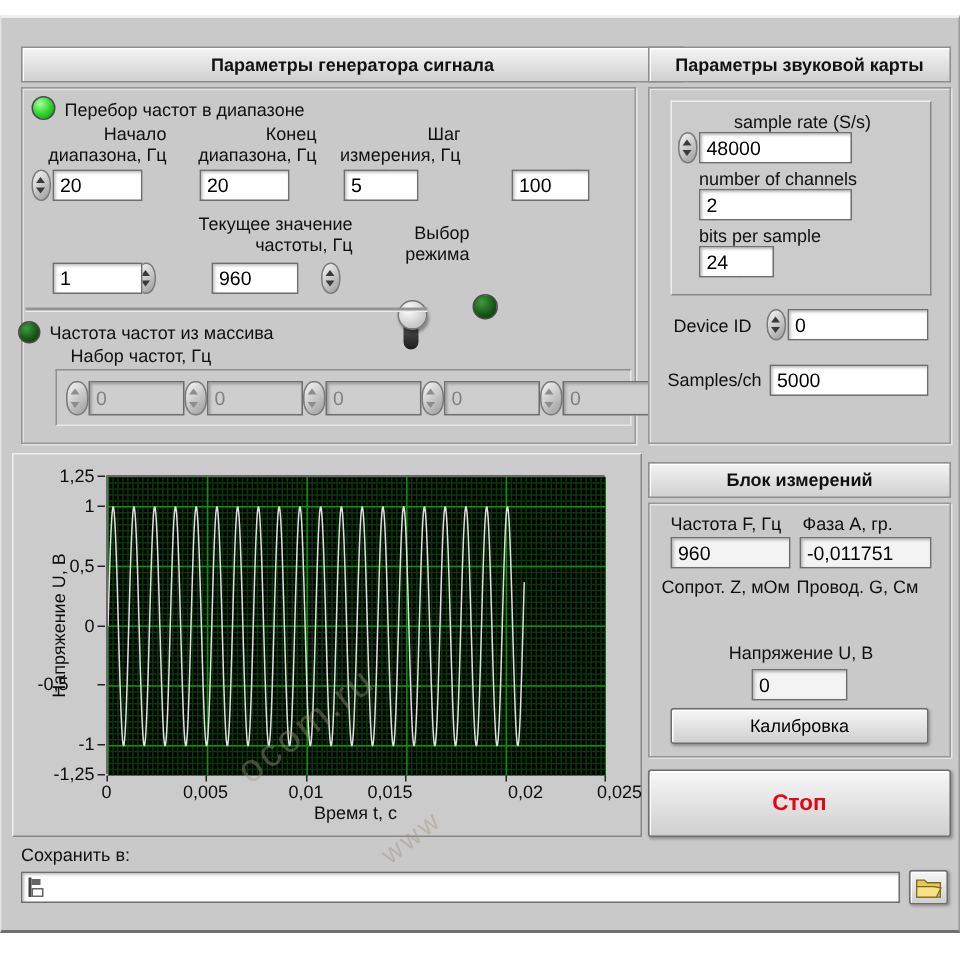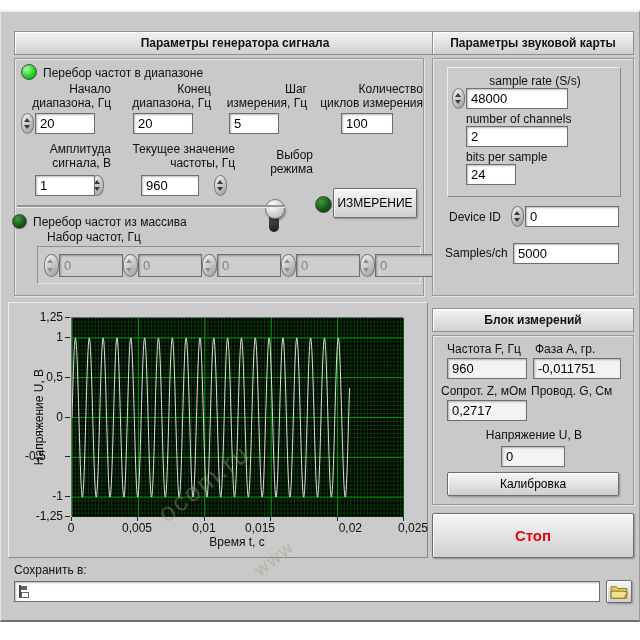--- a/index.html
+++ b/index.html
@@ -50,57 +50,50 @@
 
   <div class="abs lbl ctr" style="left:4px;top:23px;width:92px">
     <span>Начало</span><br><span>диапазона, Гц</span>
   </div>
   <div class="abs lbl ctr" style="left:98px;top:23px;width:98px">
     <span>Конец</span><br><span>диапазона, Гц</span>
   </div>
   <div class="abs lbl ctr" style="left:196px;top:23px;width:96px">
     <span>Шаг</span><br><span>измерения, Гц</span>
   </div>
-  <div class="abs lbl ctr" style="left:296px;top:23px;width:112px">
-    <span>Количество</span><br><span>циклов измерения</span>
-  </div>
 
   <span class="abs spin" style="left:6px;top:54px"></span>
   <div class="abs fld" style="left:20px;top:54px;width:60px">20</div>
   <span class="abs spin" style="left:104px;top:54px"></span>
   <div class="abs fld" style="left:118px;top:54px;width:60px">20</div>
   <span class="abs spin" style="left:200px;top:54px"></span>
   <div class="abs fld" style="left:214px;top:54px;width:50px">5</div>
   <span class="abs spin" style="left:312px;top:54px"></span>
   <div class="abs fld" style="left:326px;top:54px;width:52px">100</div>
 
-  <div class="abs lbl ctr" style="left:4px;top:83px;width:92px">
-    <span>Амплитуда</span><br><span>сигнала, В</span>
-  </div>
   <div class="abs lbl ctr" style="left:90px;top:83px;width:130px">
     <span>Текущее значение</span><br><span>частоты, Гц</span>
   </div>
 
   <span class="abs spin" style="left:6px;top:116px"></span>
   <div class="abs fld" style="left:20px;top:116px;width:60px">1</div>
   <span class="abs spin" style="left:112px;top:116px"></span>
   <div class="abs fld" style="left:126px;top:116px;width:58px">960</div>
 
   <div class="abs lbl ctr" style="left:234px;top:89px;width:64px">
     <span>Выбор</span><br><span>режима</span>
   </div>
   <div class="abs tog-track" style="left:254px;top:124px">
     <span class="tog-knob"></span>
   </div>
   <div class="abs hr" style="left:2px;top:146px;width:268px"></div>
   <span class="abs led off" style="left:300px;top:137px;width:17px;height:17px"></span>
-  <div class="abs btn" style="left:318px;top:129px;width:84px;height:30px">ИЗМЕРЕНИЕ</div>
 
   <span class="abs led off" style="left:-3px;top:155px;width:15px;height:15px"></span>
-  <span class="abs lbl" style="left:18px;top:156px">Перебор частот из массива</span>
+  <span class="abs lbl" style="left:18px;top:156px">Частота частот из массива</span>
   <span class="abs lbl" style="left:32px;top:171px">Набор частот, Гц</span>
 
   <div class="abs panel-raised" style="left:22px;top:187px;width:384px;height:38px;display:flex;align-items:center;justify-content:space-between;padding:0 6px;border-color:#8f8f8f #e8e8e8 #e8e8e8 #8f8f8f">
     <span style="display:inline-flex;align-items:center">
         <span class="spin dis"></span>
         <span class="fld dis" style="width:54px">0</span>
       </span>
     <span style="display:inline-flex;align-items:center">
         <span class="spin dis"></span>
         <span class="fld dis" style="width:54px">0</span>
@@ -347,21 +340,20 @@
 <div class="abs titlebar" style="left:432px;top:308px;width:202px;height:24px">
   <span>Блок измерений</span>
 </div>
 <div class="abs grp" style="left:432px;top:335px;width:202px;height:170px">
   <span class="abs lbl" style="left:14px;top:6px">Частота F, Гц</span>
   <span class="abs lbl" style="left:102px;top:6px">Фаза А, гр.</span>
   <div class="abs fld ind" style="left:14px;top:22px;width:80px">960</div>
   <div class="abs fld ind" style="left:100px;top:22px;width:88px">-0,011751</div>
   <span class="abs lbl" style="left:8px;top:48px">Сопрот. Z, мОм</span>
   <span class="abs lbl" style="left:98px;top:48px">Провод. G, См</span>
-  <div class="abs fld ind" style="left:14px;top:64px;width:80px">0,2717</div>
   <div class="abs lbl" style="left:0;top:92px;width:202px;text-align:center">Напряжение U, В</div>
   <div class="abs fld ind" style="left:68px;top:110px;width:64px">0</div>
   <div class="abs btn" style="left:14px;top:136px;width:172px;height:24px">Калибровка</div>
 </div>
 
 <div class="abs btn" style="left:432px;top:513px;width:202px;height:45px;font-size:15px;font-weight:bold;color:#e30613">Стоп</div>
 
 <span class="abs lbl" style="left:14px;top:563px">Сохранить в:</span>
 <div class="abs fld" style="left:14px;top:581px;width:586px;height:21px">
   <span class="pathglyph"></span>

